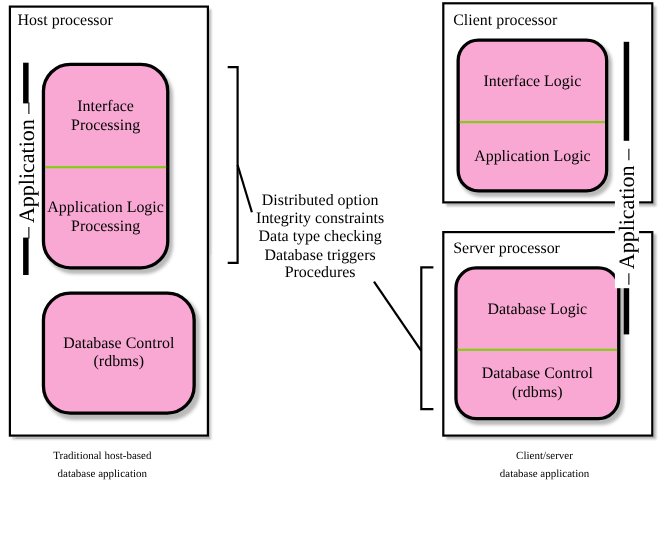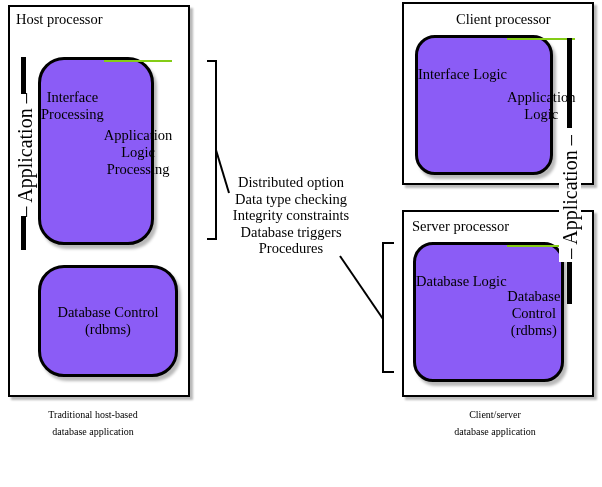--- a/index.html
+++ b/index.html
@@ -6,23 +6,23 @@
   .stage{
     position:relative;width:602px;height:487px;background:#ffffff;overflow:hidden;
     font-family:"Liberation Serif","DejaVu Serif",serif;color:#000;
   }
   .procbox{
     position:absolute;background:#ffffff;border:2px solid #000;
     box-shadow:3px 3px 2px #b9b9b9;z-index:1;box-sizing:border-box;
   }
   .proctitle{position:absolute;font-size:14.5px;white-space:nowrap;z-index:2;}
   .roundrect{
-    position:absolute;background:#8b5cf6;border:3px solid #000;border-radius:26px;
+    position:absolute;background:#f9a8d4;border:3px solid #000;border-radius:26px;
     box-shadow:3px 4px 3px #b9b9b9;z-index:2;box-sizing:border-box;
-    display:flex;
+    display:flex;flex-direction:column;
   }
   .roundrect.small{border-radius:20px;}
   .cell{
     display:flex;align-items:center;justify-content:center;text-align:center;
     font-size:14.5px;line-height:17px;white-space:pre-line;flex:1;
   }
   .cell.top{flex:none;}
   .cell.split{border-top:2px solid #84cc16;}
   .vbar{position:absolute;width:5px;background:#000;z-index:4;}
   .vlabel{
@@ -46,21 +46,21 @@
   #host-upper{left:38px;top:57px;width:116px;height:188px;}
   #host-upper .cell.top{height:91px;}
   #host-lower{left:38px;top:265px;width:140px;height:112px;}
   #lbar-top{left:21px;top:57px;height:37px;}
   #lbar-bottom{left:21px;top:216px;height:34px;}
   #vlabel-left{left:-45px;top:144px;}
   #caption-left{left:13px;top:407px;}
 
   
   #client-box{left:402px;top:2px;width:192px;height:183px;}
-  #client-title{left:412px;top:11px;margin-left:44px;}
+  #client-title{left:412px;top:11px;}
   #client-rect{left:415px;top:35px;width:138px;height:140px;}
   #client-rect .cell.top{height:72px;}
   #server-box{left:402px;top:210px;width:192px;height:187px;}
   #server-title{left:412px;top:218px;}
   #server-rect{left:413px;top:242px;width:151px;height:140px;}
   #server-rect .cell.top{height:72px;}
   #rbar-top{left:567px;top:38px;height:90px;}
   #rbar-bottom{left:567px;top:262px;height:42px;}
   #vlabel-right{left:505px;top:186px;}
   #caption-right{left:415px;top:407px;text-align:center;}
@@ -94,22 +94,22 @@
 
   <div class="vbar" id="lbar-top"></div>
   <div class="vbar" id="lbar-bottom"></div>
   <div class="vlabel" id="vlabel-left">– Application –</div>
 
   <div class="caption" id="caption-left">Traditional host-based
 database application</div>
 
   <div class="midtext">
     <div>Distributed option</div>
+    <div>Integrity constraints</div>
     <div>Data type checking</div>
-    <div>Integrity constraints</div>
     <div>Database triggers</div>
     <div>Procedures</div>
   </div>
 
   <div class="procbox" id="client-box"></div>
   <div class="proctitle" id="client-title">Client processor</div>
 
   <div class="roundrect small" id="client-rect">
     <div class="cell top">Interface Logic</div>
     <div class="cell split">Application Logic</div>

